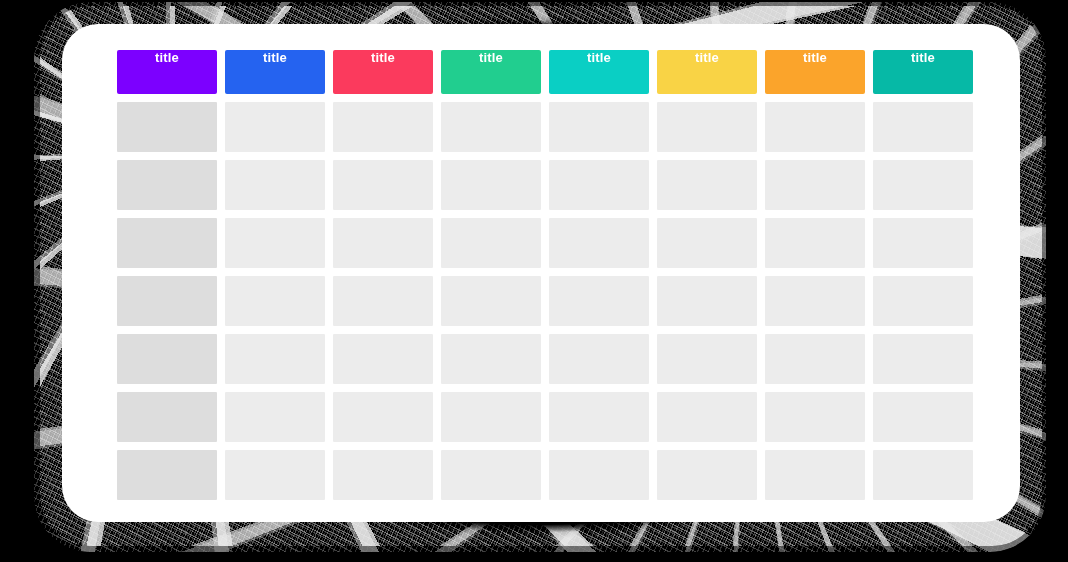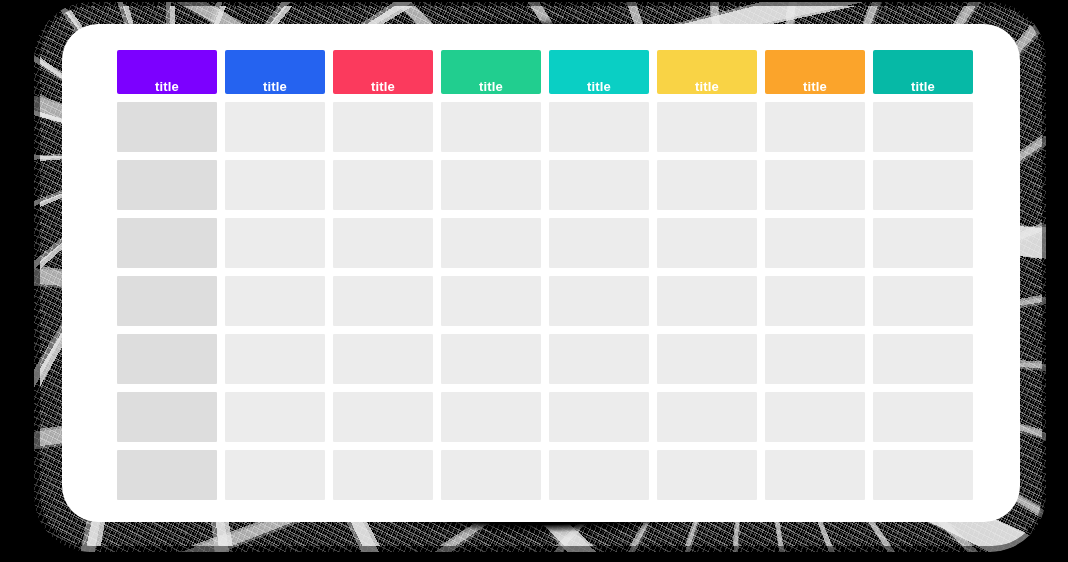--- a/index.html
+++ b/index.html
@@ -71,21 +71,21 @@
     display: grid;
     grid-template-columns: repeat(8, 100px);
     column-gap: 8px;
     row-gap: 8px;
   }
 
   .header-cell {
     height: 44px;
     border-radius: 2px;
     display: flex;
-    align-items: flex-end;
+    align-items: flex-start;
     justify-content: center;
     color: #ffffff;
     font-size: 13px;
     font-weight: bold;
     letter-spacing: .2px;
     user-select: none;
   }
 
   .body-cell {
     height: 50px;

